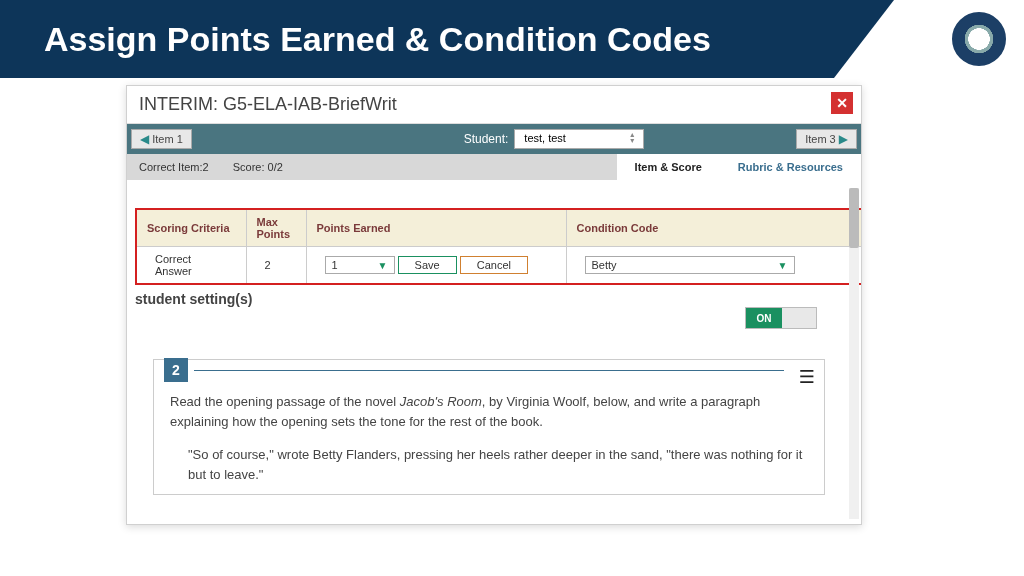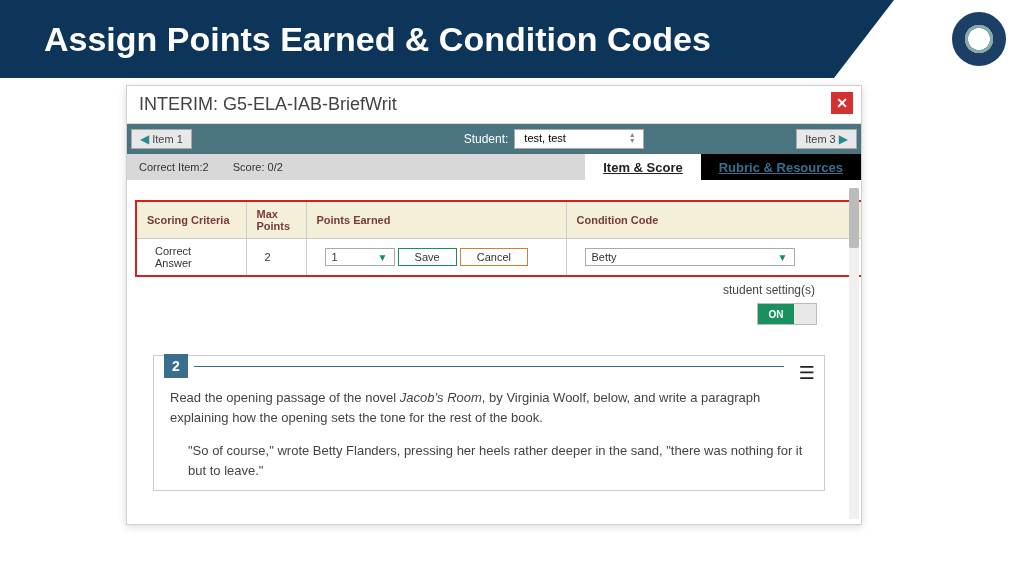--- a/index.html
+++ b/index.html
@@ -131,26 +131,25 @@
   right: 0;
   top: 0;
   height: 26px;
   display: flex;
 }
 .tab {
   padding: 4px 18px;
   height: 26px;
   display: flex;
   align-items: center;
-  font-size: 13px;
-  cursor: pointer;
-  text-decoration: underline;
+  font-size: 11px;
+  cursor: pointer;
 }
 .tab.active { background: #fff; font-weight: bold; color: #222; }
-.tab.inactive { background: #000000; color: #3a6e8e; font-weight: bold; }
+.tab.inactive { background: #ffffff; color: #3a6e8e; font-weight: bold; }
 
 .scroll-area {
   position: relative;
   height: calc(100% - 90px);
   overflow: hidden;
   padding: 8px 18px 8px 8px;
 }
 .scrollbar {
   position: absolute;
   right: 2px;
@@ -162,21 +161,21 @@
 .scrollbar-thumb {
   width: 10px;
   height: 60px;
   background: #bbb;
   border-radius: 2px;
 }
 
 .score-table {
   border: 2px solid #d42020;
   width: 776px;
-  margin: 12px auto 6px;
+  margin: 20px auto 6px;
   border-collapse: collapse;
 }
 .score-table th {
   background: #f4efd9;
   color: #7a3a3a;
   font-size: 11px;
   text-align: left;
   padding: 6px 10px;
   border: 1px solid #ccc;
   font-weight: bold;
@@ -202,31 +201,32 @@
 .btn {
   padding: 2px 16px;
   font-size: 11px;
   background: #fff;
   cursor: pointer;
 }
 .btn.save { border: 1.5px solid #1a9060; color: #333; text-align: right; }
 .btn.cancel { border: 1.5px solid #d08030; color: #333; }
 
 .settings-row {
-  text-align: right;
-  font-size: 12px;
+  text-align: left;
+  font-size: 14px;
   color: #444;
   padding-right: 28px;
+  font-weight: bold;
 }
 .toggle {
   display: inline-flex;
-  width: 60px;
+  width: 72px;
   height: 22px;
   border: 1px solid #bbb;
-  margin-top: 6px;
+  margin-top: 0;
   margin-right: 26px;
   float: right;
   cursor: pointer;
 }
 .toggle .on { background: #1a9060; color: #fff; width: 36px; display: flex; align-items: center; justify-content: center; font-size: 10px; font-weight: bold; }
 .toggle .off { background: #e8e8e8; flex: 1; }
 
 .item-box {
   border: 1px solid #ccc;
   margin: 30px 18px 0 18px;

